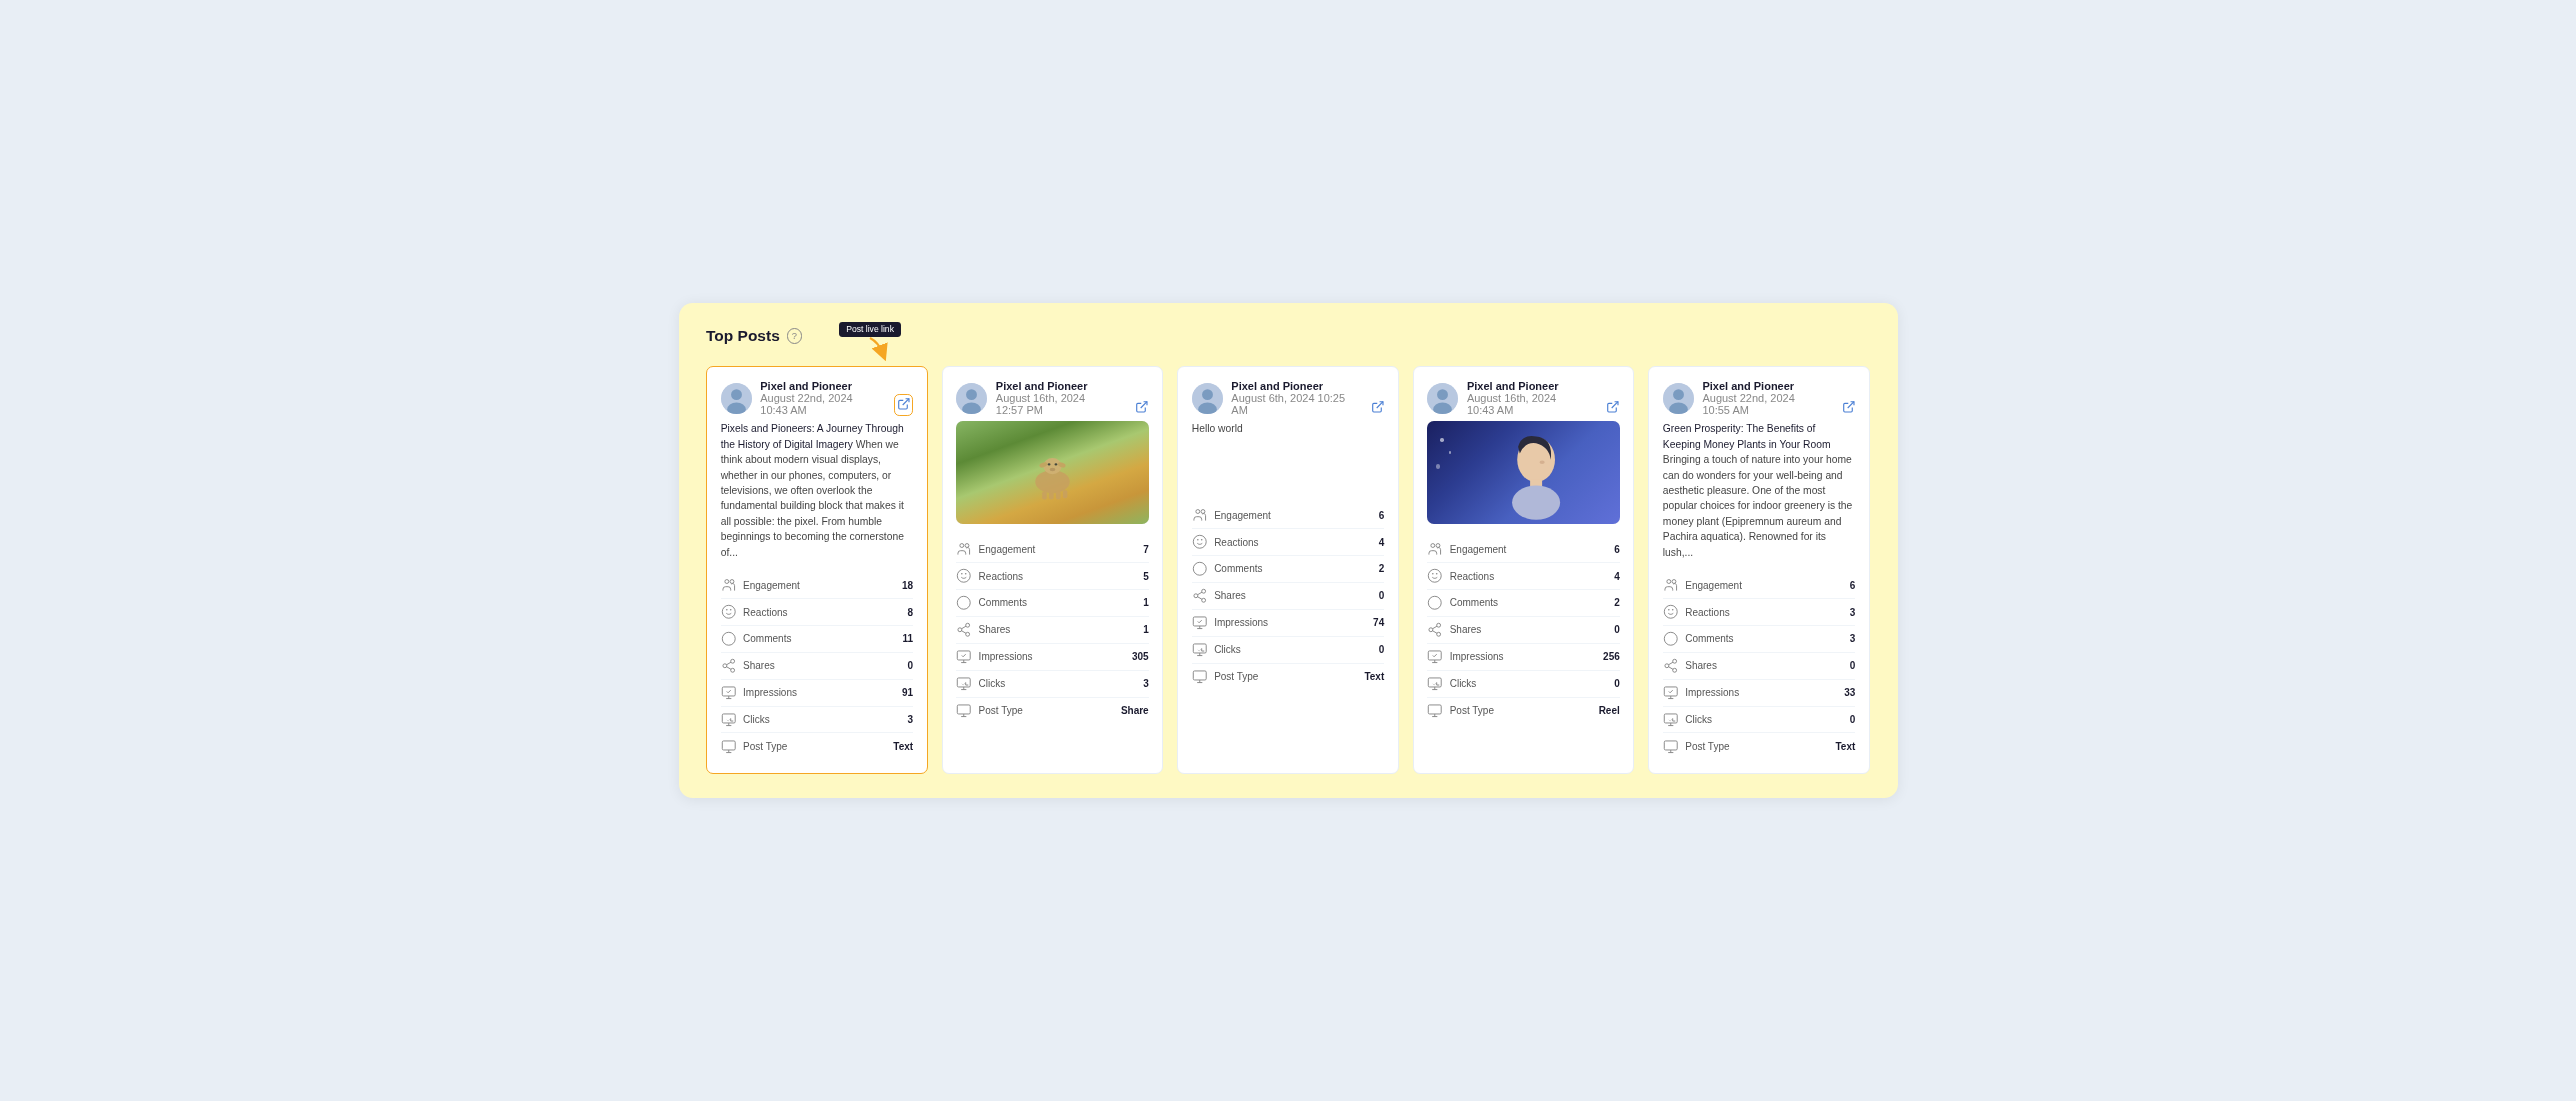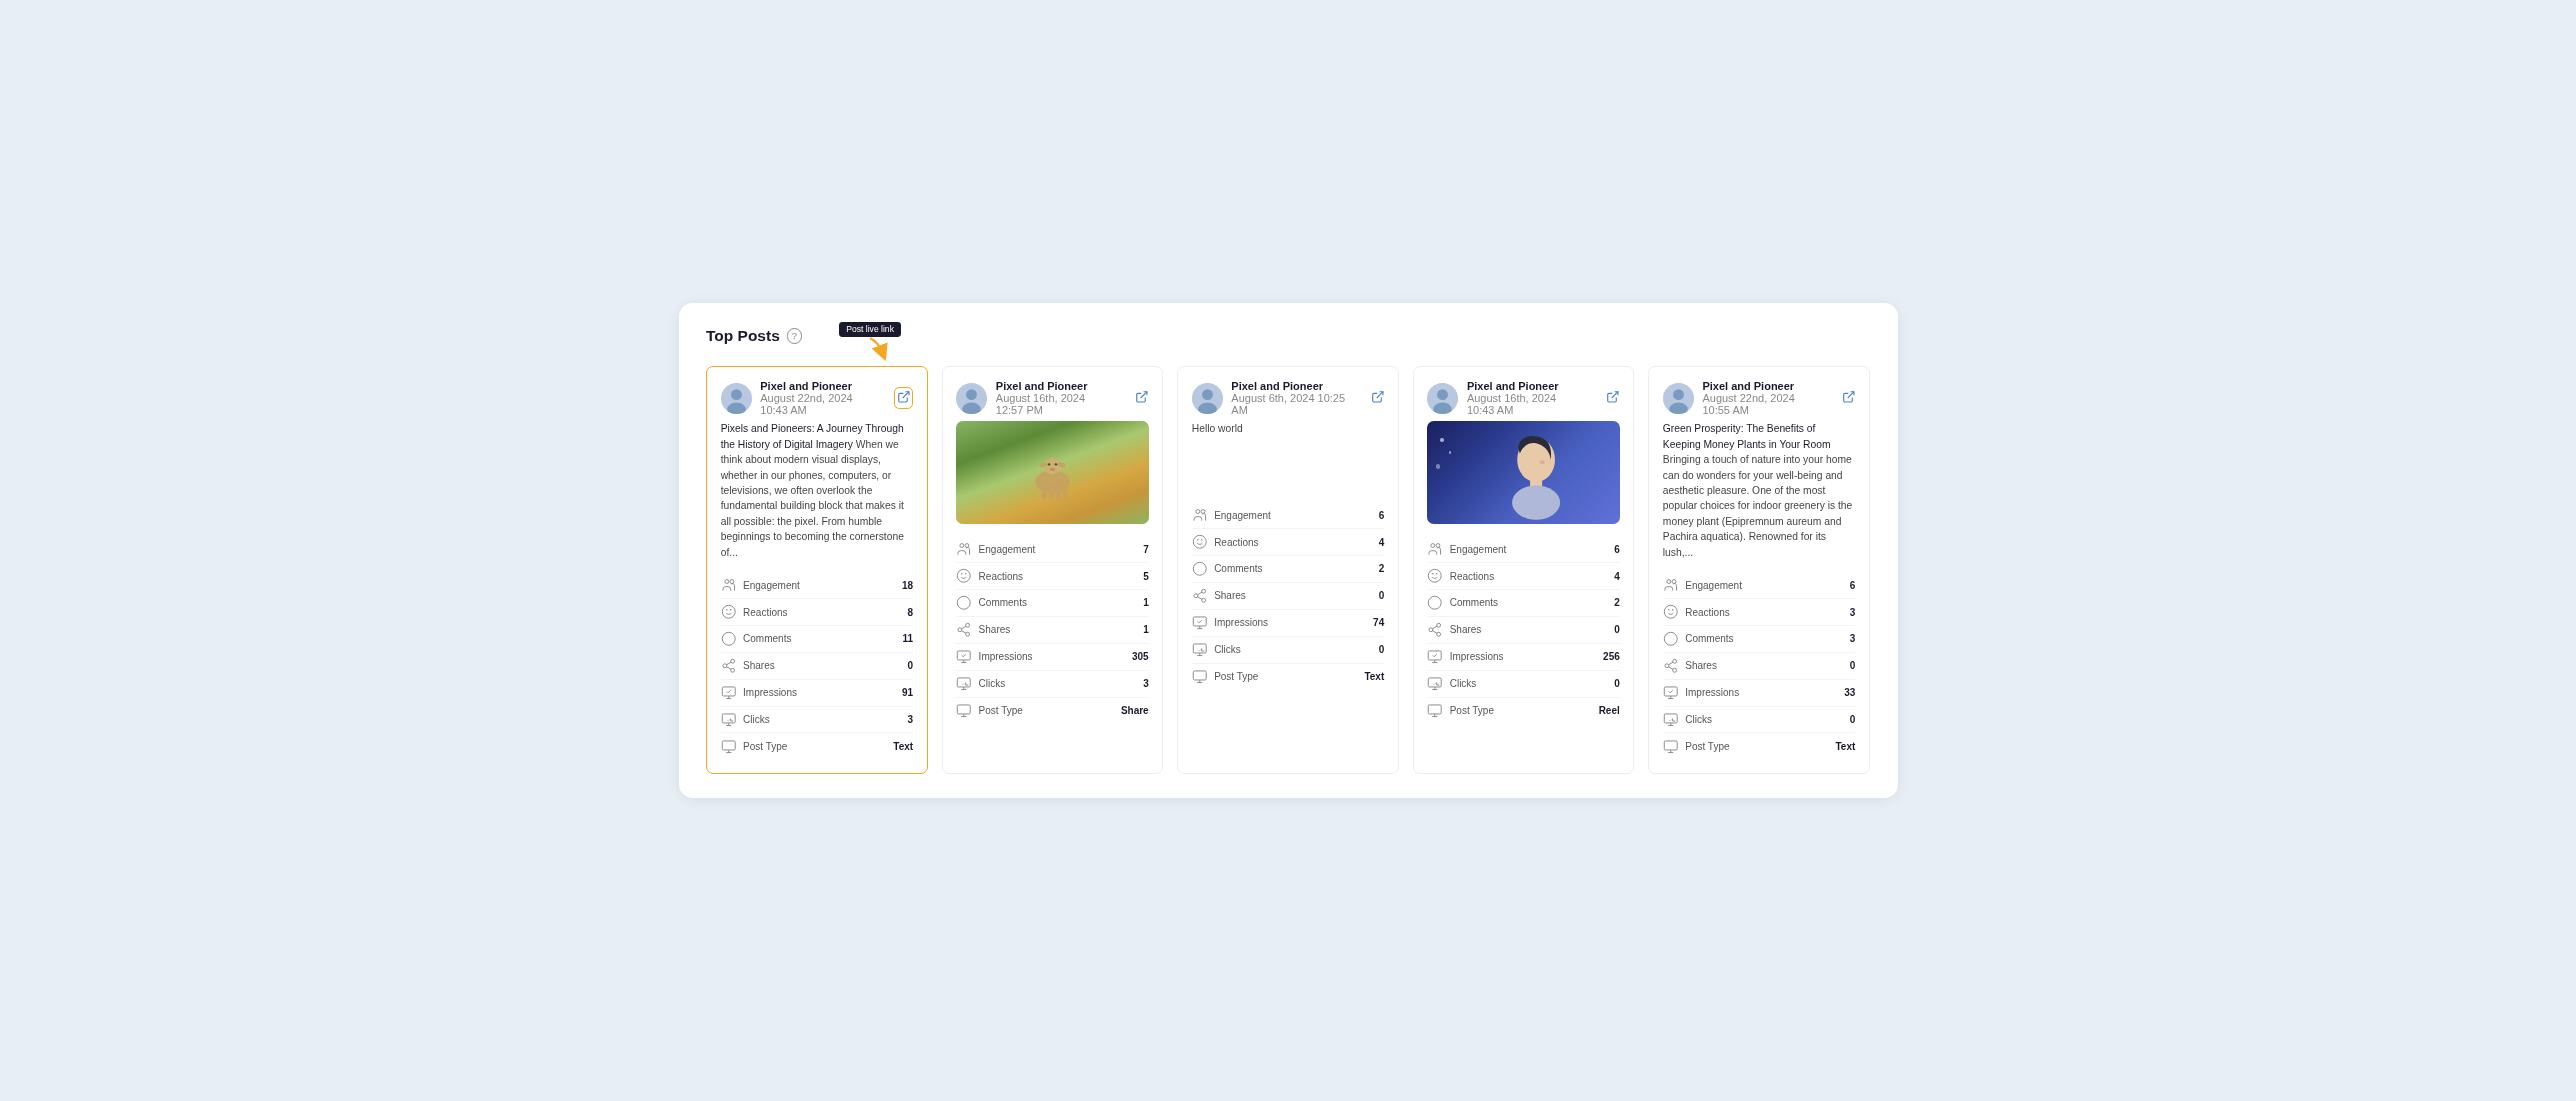--- a/index.html
+++ b/index.html
@@ -6,21 +6,21 @@
     body {
       background: #e8eef5;
       font-family: -apple-system, BlinkMacSystemFont, 'Segoe UI', sans-serif;
       min-height: 100vh;
       display: flex;
       align-items: center;
       justify-content: center;
       padding: 34px;
     }
     .card {
-      background: #ffffff;
+      background: #fef9c3;
       border-radius: 13.7px;
       padding: 24px 27.5px;
       width: 100%;
       max-width: 1219px;
       box-shadow: 0 1.7px 13.7px rgba(0,0,0,0.07);
     }
     .card-header {
       display: flex;
       align-items: center;
       gap: 6.9px;
@@ -53,21 +53,21 @@
       border: 0.9px solid #e8eef5;
       border-radius: 7px;
       padding: 13.7px;
       position: relative;
     }
     .post-card.highlighted {
       border: 1.7px solid #f5a623;
     }
     .post-header {
       display: flex;
-      align-items: center;
+      align-items: flex-end;
       justify-content: space-between;
       margin-bottom: 5px;
       gap: 24px;
     }
     .post-author {
       display: flex;
       align-items: center;
       gap: 8.6px;
     }
     .avatar {

